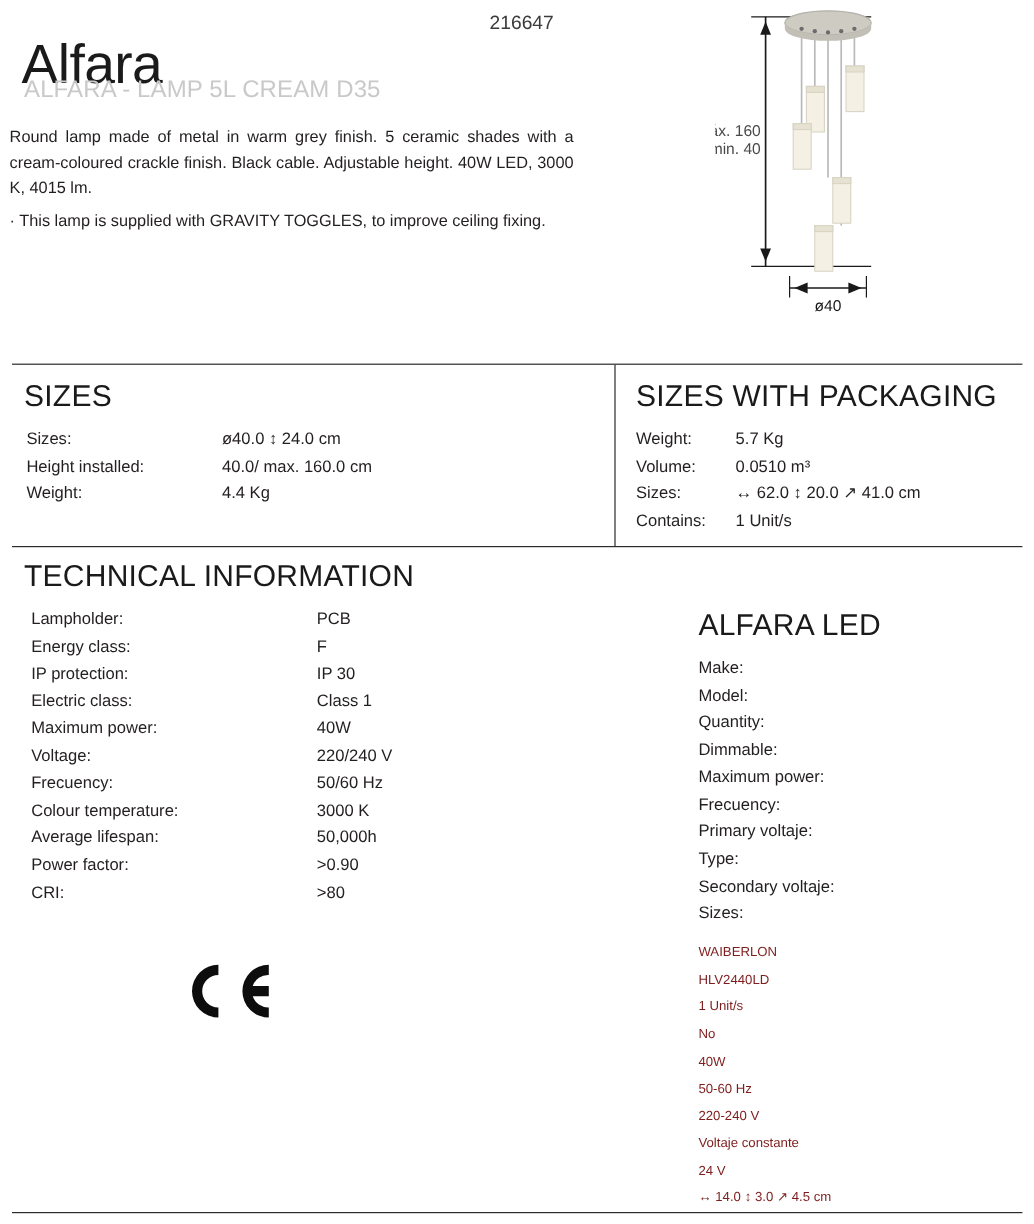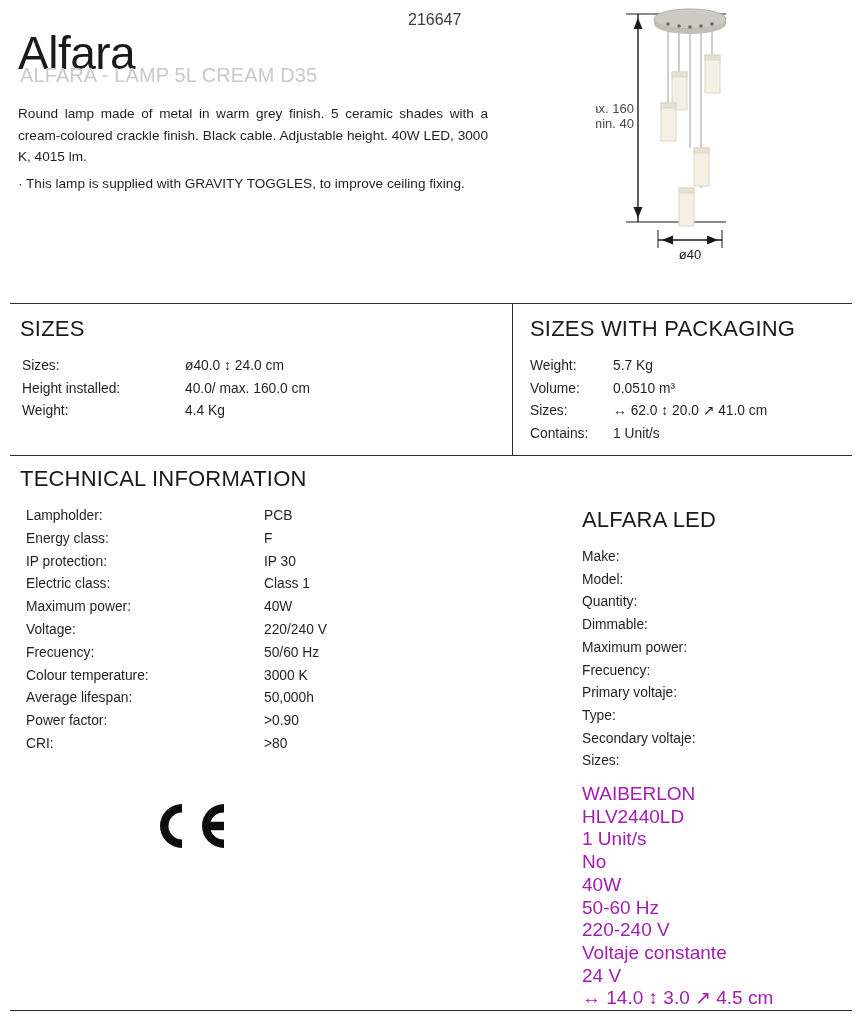--- a/index.html
+++ b/index.html
@@ -46,21 +46,21 @@
     position: absolute;
     left: 20px; top: 64px;
     font-size: 20px;
     font-weight: 400;
     color: #c9c9c9;
     letter-spacing: 0.1px;
     white-space: nowrap;
   }
   .desc-block {
     position: absolute;
-    left: 18px;
+    left: 8px;
     width: 470px;
     font-size: 13.6px;
     line-height: 21.5px;
     color: #231f20;
     text-align: justify;
   }
   #desc-main { top: 103px; }
   #desc-note { top: 173px; }
 
   
@@ -83,21 +83,21 @@
   #rule-sizes-split {
     position: absolute;
     left: 512px; top: 304px;
     width: 0; height: 151px;
     border-left: 1.3px solid #2b2b2b;
   }
 
   
   .panel-heading {
     position: absolute;
-    font-size: 22px;
+    font-size: 25px;
     font-weight: 400;
     color: #1a1a1a;
     letter-spacing: 0.2px;
     white-space: nowrap;
   }
   #sizes-heading      { left: 20px;  top: 316px; }
   #packaging-heading  { left: 530px; top: 316px; }
   #tech-heading       { left: 20px;  top: 466px; }
   #driver-heading     { left: 582px; top: 507px; }
 
@@ -130,23 +130,23 @@
   #driver-labels {
     position: absolute;
     left: 582px; top: 546px;
     font-size: 13.8px;
     line-height: 22.7px;
     color: #231f20;
   }
   #driver-values {
     position: absolute;
     left: 582px; top: 783px;
-    font-size: 19px;
+    font-size: 11px;
     line-height: 22.7px;
-    color: #a21caf;
+    color: #7f1d1d;
   }
   #driver-labels div, #driver-values div { white-space: nowrap; }
 
   
   #ce-mark {
     position: absolute;
     left: 152px; top: 798px;
     width: 80px; height: 56px;
   }
 </style>

